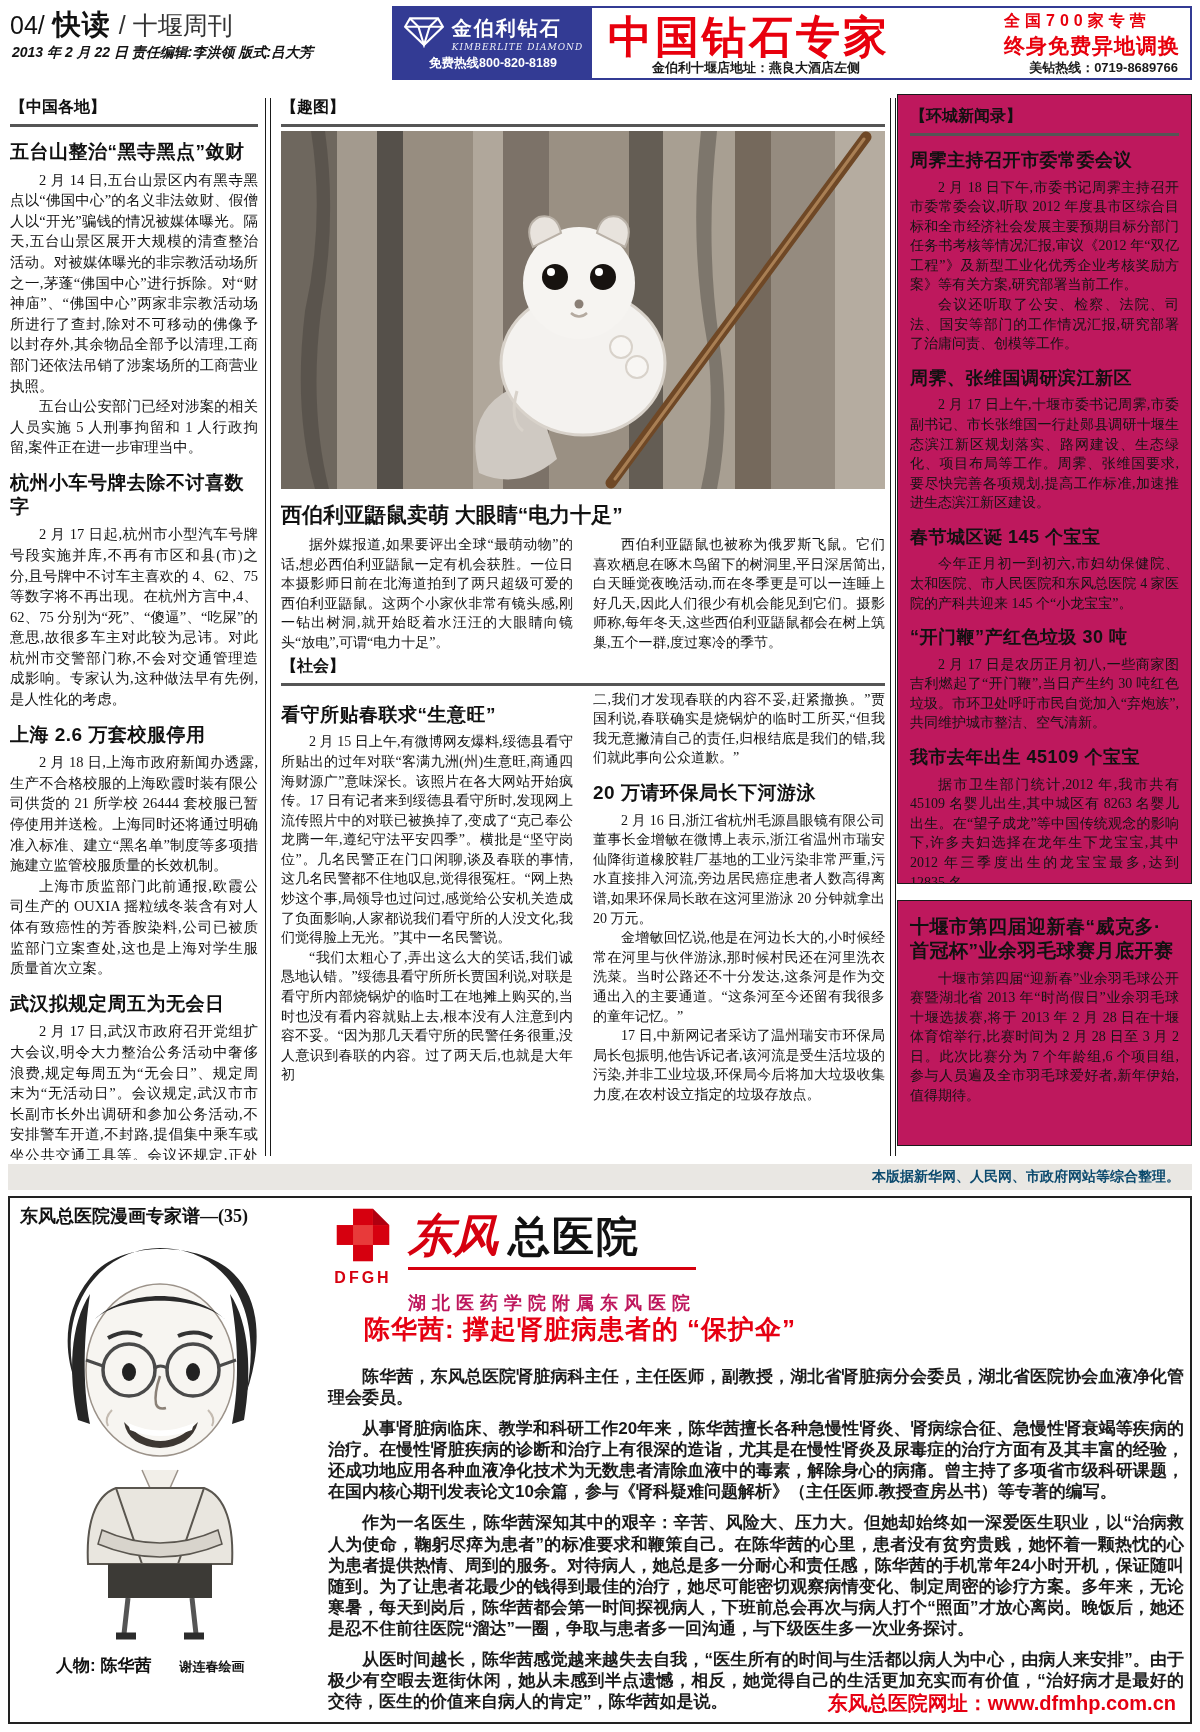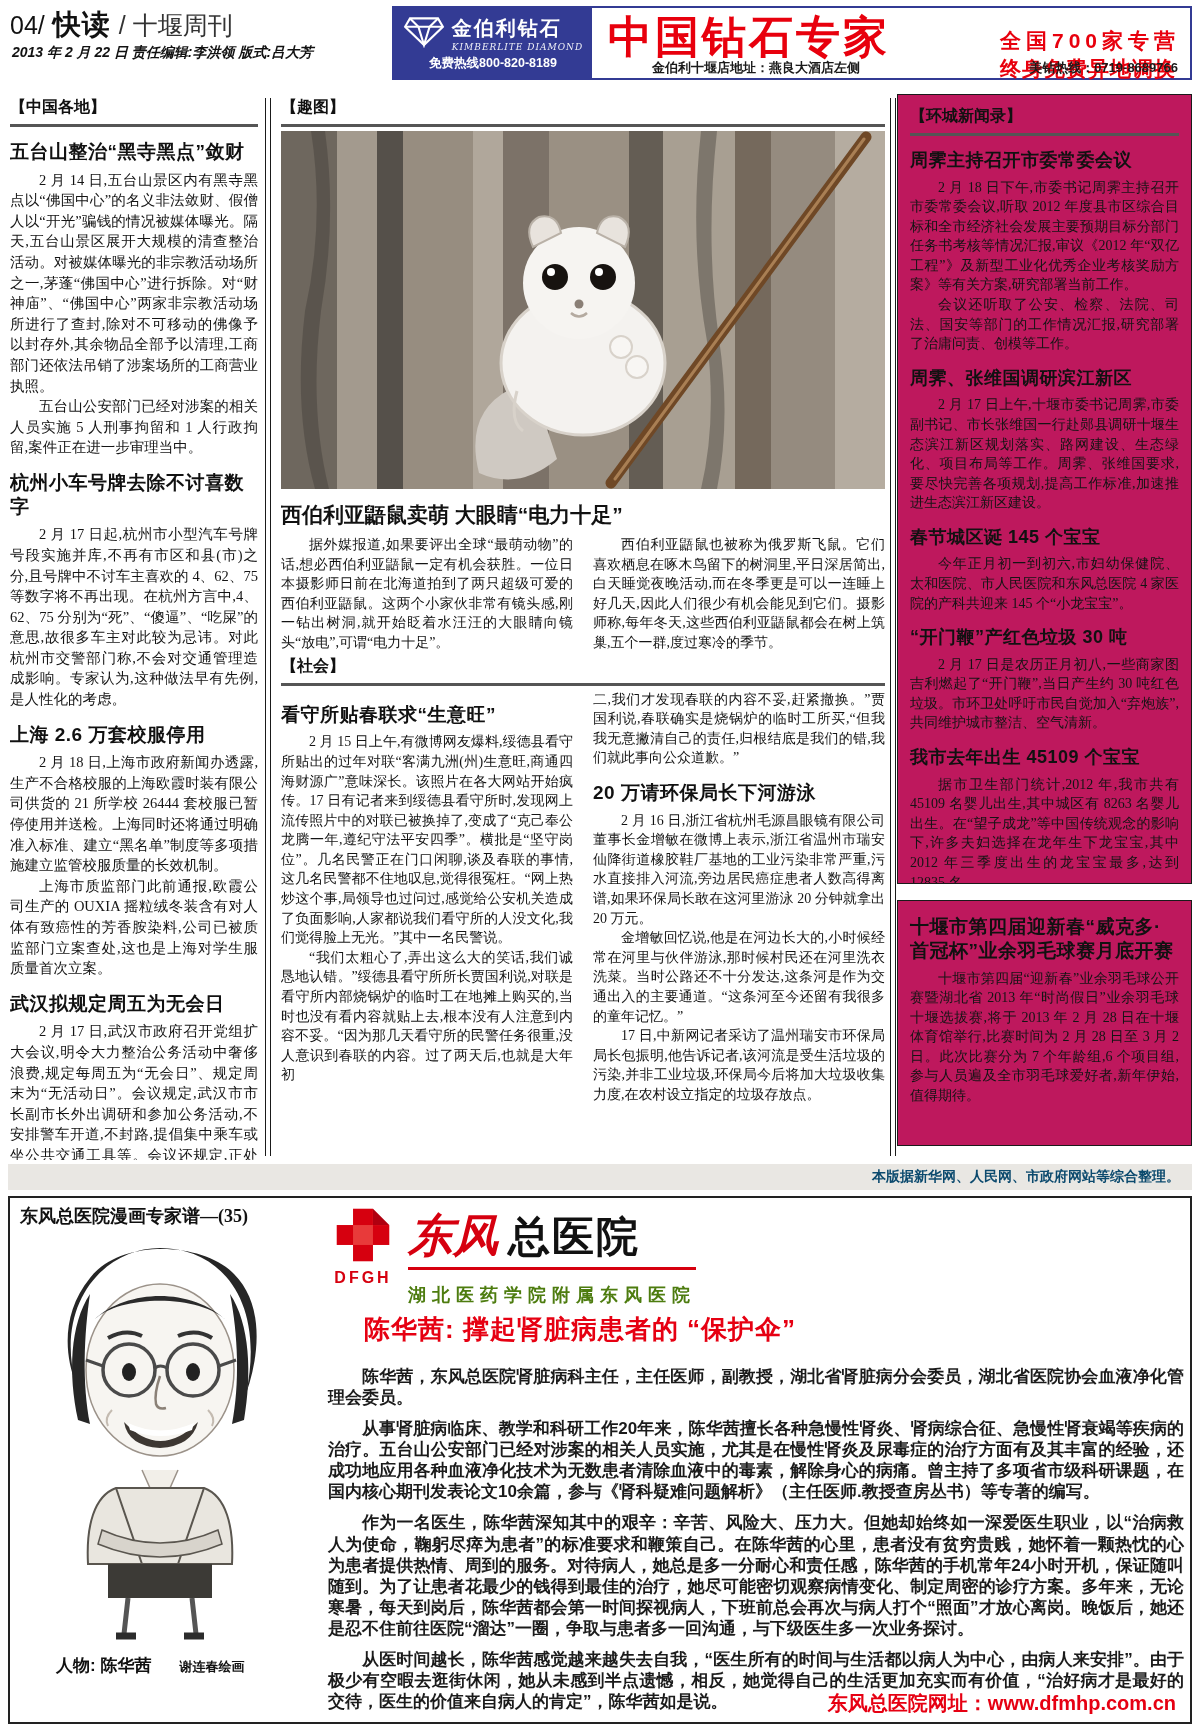--- a/index.html
+++ b/index.html
@@ -17,21 +17,21 @@
           border:2px solid #333b94;box-sizing:border-box;background:#fff;}
   .ad-blue{width:198px;background:#333b94;color:#fff;display:flex;flex-direction:column;
            align-items:center;justify-content:center;gap:1px;}
   .ad-blue-row{display:flex;align-items:center;gap:7px;}
   .ad-brand{font-size:20px;font-weight:900;letter-spacing:2px;}
   .ad-brand-en{font-size:9px;font-style:italic;opacity:.92;letter-spacing:1px;font-family:"DejaVu Serif",serif;}
   .ad-hotline{font-size:12.5px;font-weight:700;margin-top:2px;}
   .ad-white{flex:1;position:relative;}
   .ad-headline{position:absolute;left:16px;top:0px;font-size:44px;font-weight:900;color:#e8000d;letter-spacing:3px;}
   .ad-right{position:absolute;right:10px;top:3px;color:#e8000d;font-weight:900;text-align:left;}
-  .ad-sub1{font-size:21px;letter-spacing:5px;margin-top:16px;}
+  .ad-sub1{font-size:16px;letter-spacing:5px;}
   .ad-sub2{font-size:21px;letter-spacing:1px;}
   .ad-bottom{position:absolute;left:60px;right:12px;bottom:1px;display:flex;justify-content:space-between;
              font-size:13px;font-weight:700;color:#1a1a1a;}
   
   .sec-label{font-size:16px;font-weight:800;padding:3px 0 6px;border-bottom:3px solid #555;margin-bottom:4px;}
   .atitle{font-size:19px;font-weight:800;margin:13px 0 6px;letter-spacing:.5px;line-height:1.25;}
   .body{font-size:14.5px;line-height:1.42;text-align:justify;text-indent:2em;margin:0;color:#141414;
         font-family:"Liberation Serif",serif;}
   .col-left{position:absolute;left:10px;top:94px;width:248px;height:1066px;overflow:hidden;}
   .divider{position:absolute;top:98px;height:1058px;width:4px;border-left:1px solid #1a1a1a;border-right:1px solid #1a1a1a;}
@@ -63,21 +63,21 @@
                    font-family:"Liberation Serif",serif;}
   .portrait{position:absolute;left:14px;top:36px;width:272px;height:414px;}
   .credit{position:absolute;left:46px;top:456px;font-size:17px;font-weight:800;}
   .credit-artist{font-size:13px;font-weight:600;margin-left:28px;font-family:"Liberation Serif",serif;}
   .hosp-logo{position:absolute;left:324px;top:8px;display:flex;align-items:flex-start;gap:16px;}
   .cross-wrap{display:flex;flex-direction:column;align-items:center;}
   .dfgh{font-size:16px;font-weight:900;color:#d6000f;letter-spacing:3px;margin-top:1px;}
   .brand-line{display:flex;align-items:baseline;gap:10px;border-bottom:3px solid #d6000f;padding-bottom:1px;}
   .brand-script{font-size:45px;color:#d6000f;font-weight:700;font-style:italic;font-family:"DejaVu Serif",serif;}
   .brand-rest{font-size:42px;font-weight:900;color:#111;letter-spacing:2px;}
-  .brand-sub{font-size:18px;font-weight:800;letter-spacing:6px;margin-top:13px;color:#4d7c0f;}
+  .brand-sub{font-size:18px;font-weight:800;letter-spacing:6px;margin-top:21px;color:#be185d;}
   .hosp-headline{position:absolute;left:318px;top:114px;font-size:26px;font-weight:900;color:#e60012;letter-spacing:1px;margin-left:36px;}
   .hosp-text{position:absolute;left:318px;top:168px;width:856px;}
   .hosp-text p{font-size:17px;line-height:1.24;font-weight:700;text-align:justify;text-indent:2em;
                color:#1b1b1b;margin:0 0 10px;}
   .website{position:absolute;right:14px;bottom:5px;font-size:20px;font-weight:900;color:#e60012;}
 </style>
 </head>
 <body>
 
 <div class="page">
@@ -281,20 +281,20 @@
         <div class="brand-line">
           <span class="brand-script">东风</span>
           <span class="brand-rest">总医院</span>
         </div>
         <div class="brand-sub">湖北医药学院附属东风医院</div>
       </div>
     </div>
     <div class="hosp-headline">陈华茜: 撑起肾脏病患者的 “保护伞”</div>
     <div class="hosp-text">
       <p>陈华茜，东风总医院肾脏病科主任，主任医师，副教授，湖北省肾脏病分会委员，湖北省医院协会血液净化管理会委员。</p>
-      <p>从事肾脏病临床、教学和科研工作20年来，陈华茜擅长各种急慢性肾炎、肾病综合征、急慢性肾衰竭等疾病的治疗。五台山公安部门已经对涉案的相关人员实施，尤其是在慢性肾炎及尿毒症的治疗方面有及其丰富的经验，还成功地应用各种血液净化技术为无数患者清除血液中的毒素，解除身心的病痛。曾主持了多项省市级科研课题，在国内核心期刊发表论文10余篇，参与《肾科疑难问题解析》（主任医师.教授查房丛书）等专著的编写。</p>
+      <p>从事肾脏病临床、教学和科研工作20年来，陈华茜擅长各种急慢性肾炎、肾病综合征、急慢性肾衰竭等疾病的治疗。在慢性肾脏疾病的诊断和治疗上有很深的造诣，尤其是在慢性肾炎及尿毒症的治疗方面有及其丰富的经验，还成功地应用各种血液净化技术为无数患者清除血液中的毒素，解除身心的病痛。曾主持了多项省市级科研课题，在国内核心期刊发表论文10余篇，参与《肾科疑难问题解析》（主任医师.教授查房丛书）等专著的编写。</p>
       <p>作为一名医生，陈华茜深知其中的艰辛：辛苦、风险大、压力大。但她却始终如一深爱医生职业，以“治病救人为使命，鞠躬尽瘁为患者”的标准要求和鞭策自己。在陈华茜的心里，患者没有贫穷贵贱，她怀着一颗热忱的心为患者提供热情、周到的服务。对待病人，她总是多一分耐心和责任感，陈华茜的手机常年24小时开机，保证随叫随到。为了让患者花最少的钱得到最佳的治疗，她尽可能密切观察病情变化、制定周密的诊疗方案。多年来，无论寒暑，每天到岗后，陈华茜都会第一时间探视病人，下班前总会再次与病人打个“照面”才放心离岗。晚饭后，她还是忍不住前往医院“溜达”一圈，争取与患者多一回沟通，与下级医生多一次业务探讨。</p>
       <p>从医时间越长，陈华茜感觉越来越失去自我，“医生所有的时间与生活都以病人为中心，由病人来安排”。由于极少有空暇去逛街休闲，她从未感到半点遗憾，相反，她觉得自己的生活更加充实而有价值，“治好病才是最好的交待，医生的价值来自病人的肯定”，陈华茜如是说。</p>
     </div>
     <div class="website">东风总医院网址：www.dfmhp.com.cn</div>
   </div>
 
 </div>
 
 </body></html>

